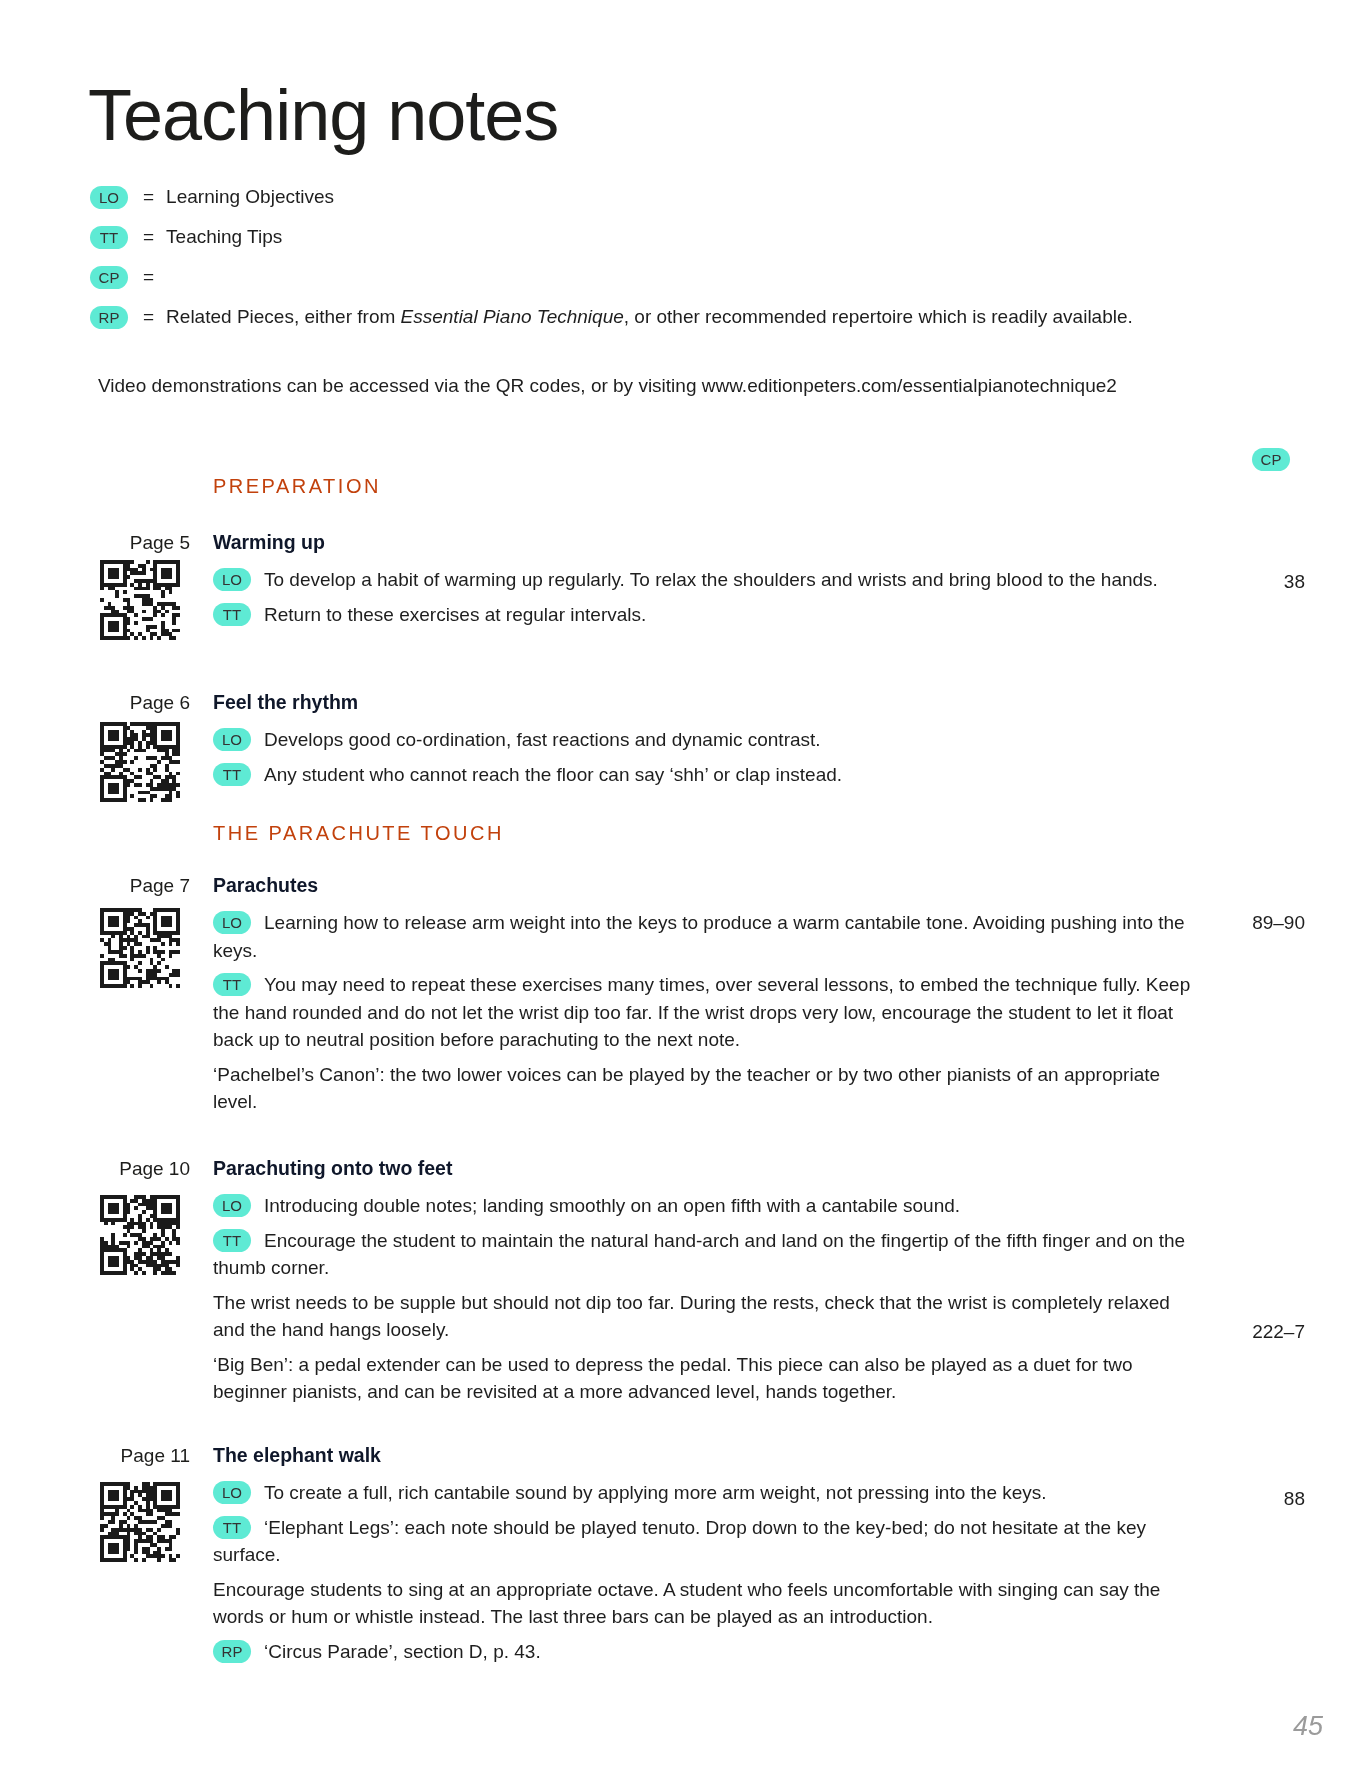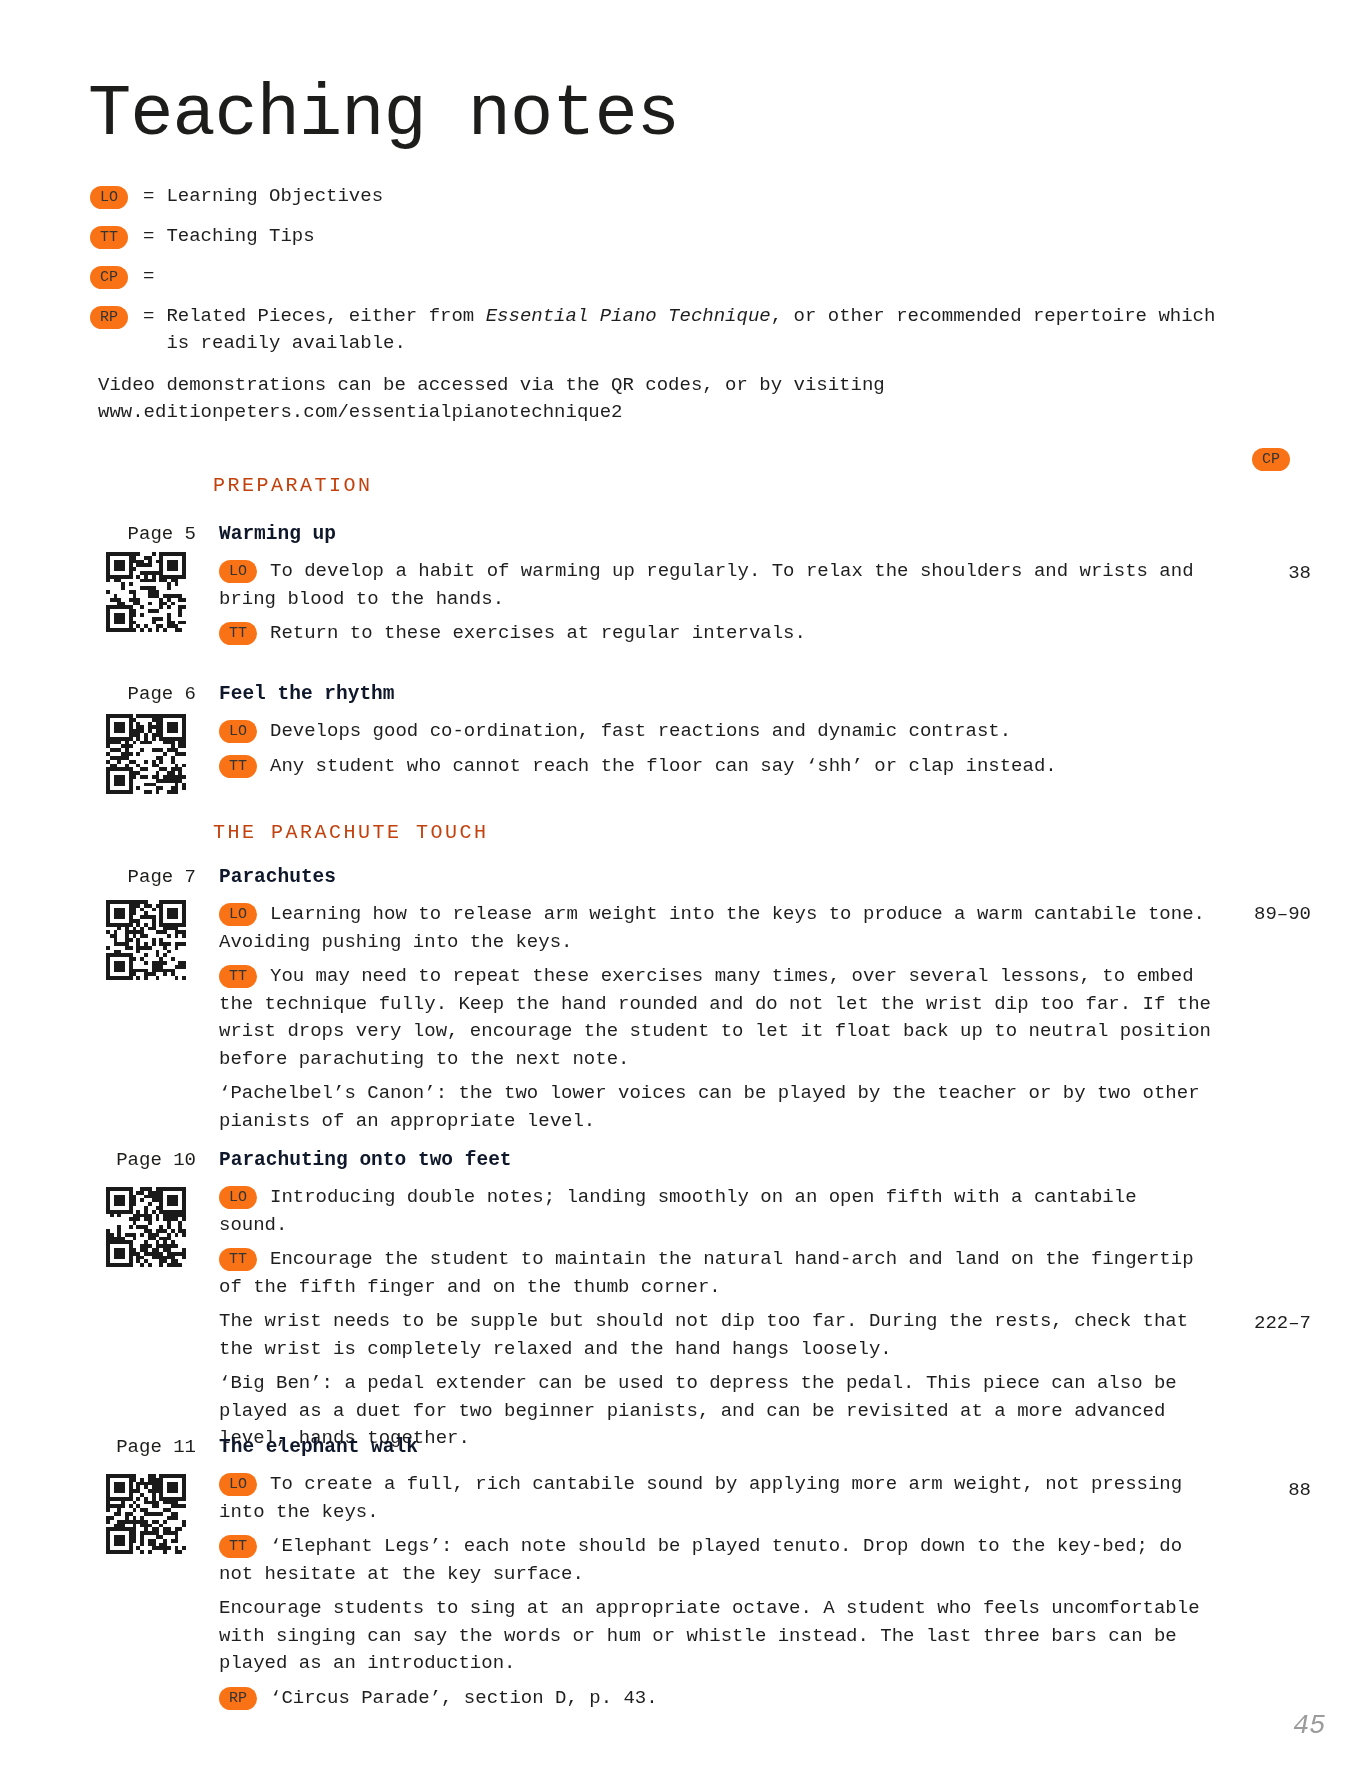--- a/index.html
+++ b/index.html
@@ -1,51 +1,51 @@
 <!DOCTYPE html>
 <html><head>
 <meta charset="utf-8">
 <style>
   html,body{margin:0;padding:0;background:#ffffff;}
   .page{
     position:relative;
     width:1371px;height:1790px;
     background:#ffffff;
-    font-family:Liberation Mono, monospace;
+    font-family:Liberation Sans, sans-serif;
     color:#1e1e1e;
     overflow:hidden;
   }
   
   .doc-title{
     position:absolute;left:88px;top:78px;
     font-size:72px;line-height:1.05;font-weight:400;
     letter-spacing:-1px;color:#1d1d1b;margin:0;
   }
   
   .legend{position:absolute;left:90px;top:183px;width:1180px;}
   .legend-row{display:flex;align-items:baseline;margin:0 0 13px 0;font-size:19px;line-height:27px;}
   .badge{
-    display:inline-block;background:#f97316;color:#333333;
+    display:inline-block;background:#5eead4;color:#333333;
     border-radius:12px;font-size:15px;line-height:21px;
     padding:1px 0;width:38px;text-align:center;flex:none;
   }
   .legend-eq{margin:0 12px 0 15px;flex:none;}
   .legend-text{width:1060px;}
   .legend-text .line2{display:block;}
   .video-note{position:absolute;left:90px;top:364px;font-size:19px;line-height:27px;margin:8px;}
   
   .cp-header{position:absolute;left:1252px;top:448px;}
   .cp-ref{position:absolute;right:0;font-size:19px;line-height:27px;color:#1e1e1e;}
   
   .section-heading{
     position:absolute;left:213px;margin:0;
     font-size:20px;font-weight:400;letter-spacing:2.5px;color:#c2410c;line-height:24px;
   }
   
-  .entry{position:absolute;left:96px;width:1215px;display:flex;}
+  .entry{position:absolute;left:90px;width:1215px;display:flex;margin-top:8px;}
   .gutter{position:relative;width:100px;flex:none;}
   .page-label{font-size:19px;line-height:27px;text-align:right;color:#1d1d1b;}
   .qr{position:absolute;left:10px;width:80px;height:80px;}
   .qr svg{display:block;width:100%;height:100%;}
   .entry-body{margin-left:23px;width:992px;}
   .entry-title{font-size:19.5px;font-weight:700;line-height:27px;margin:0 0 10px 0;color:#0f172a;}
   .item{font-size:19px;line-height:27.5px;margin:0 0 7px 0;}
   .item .badge{margin-right:13px;position:relative;top:-1px;}
   .item--plain{margin-top:3px;}
   

